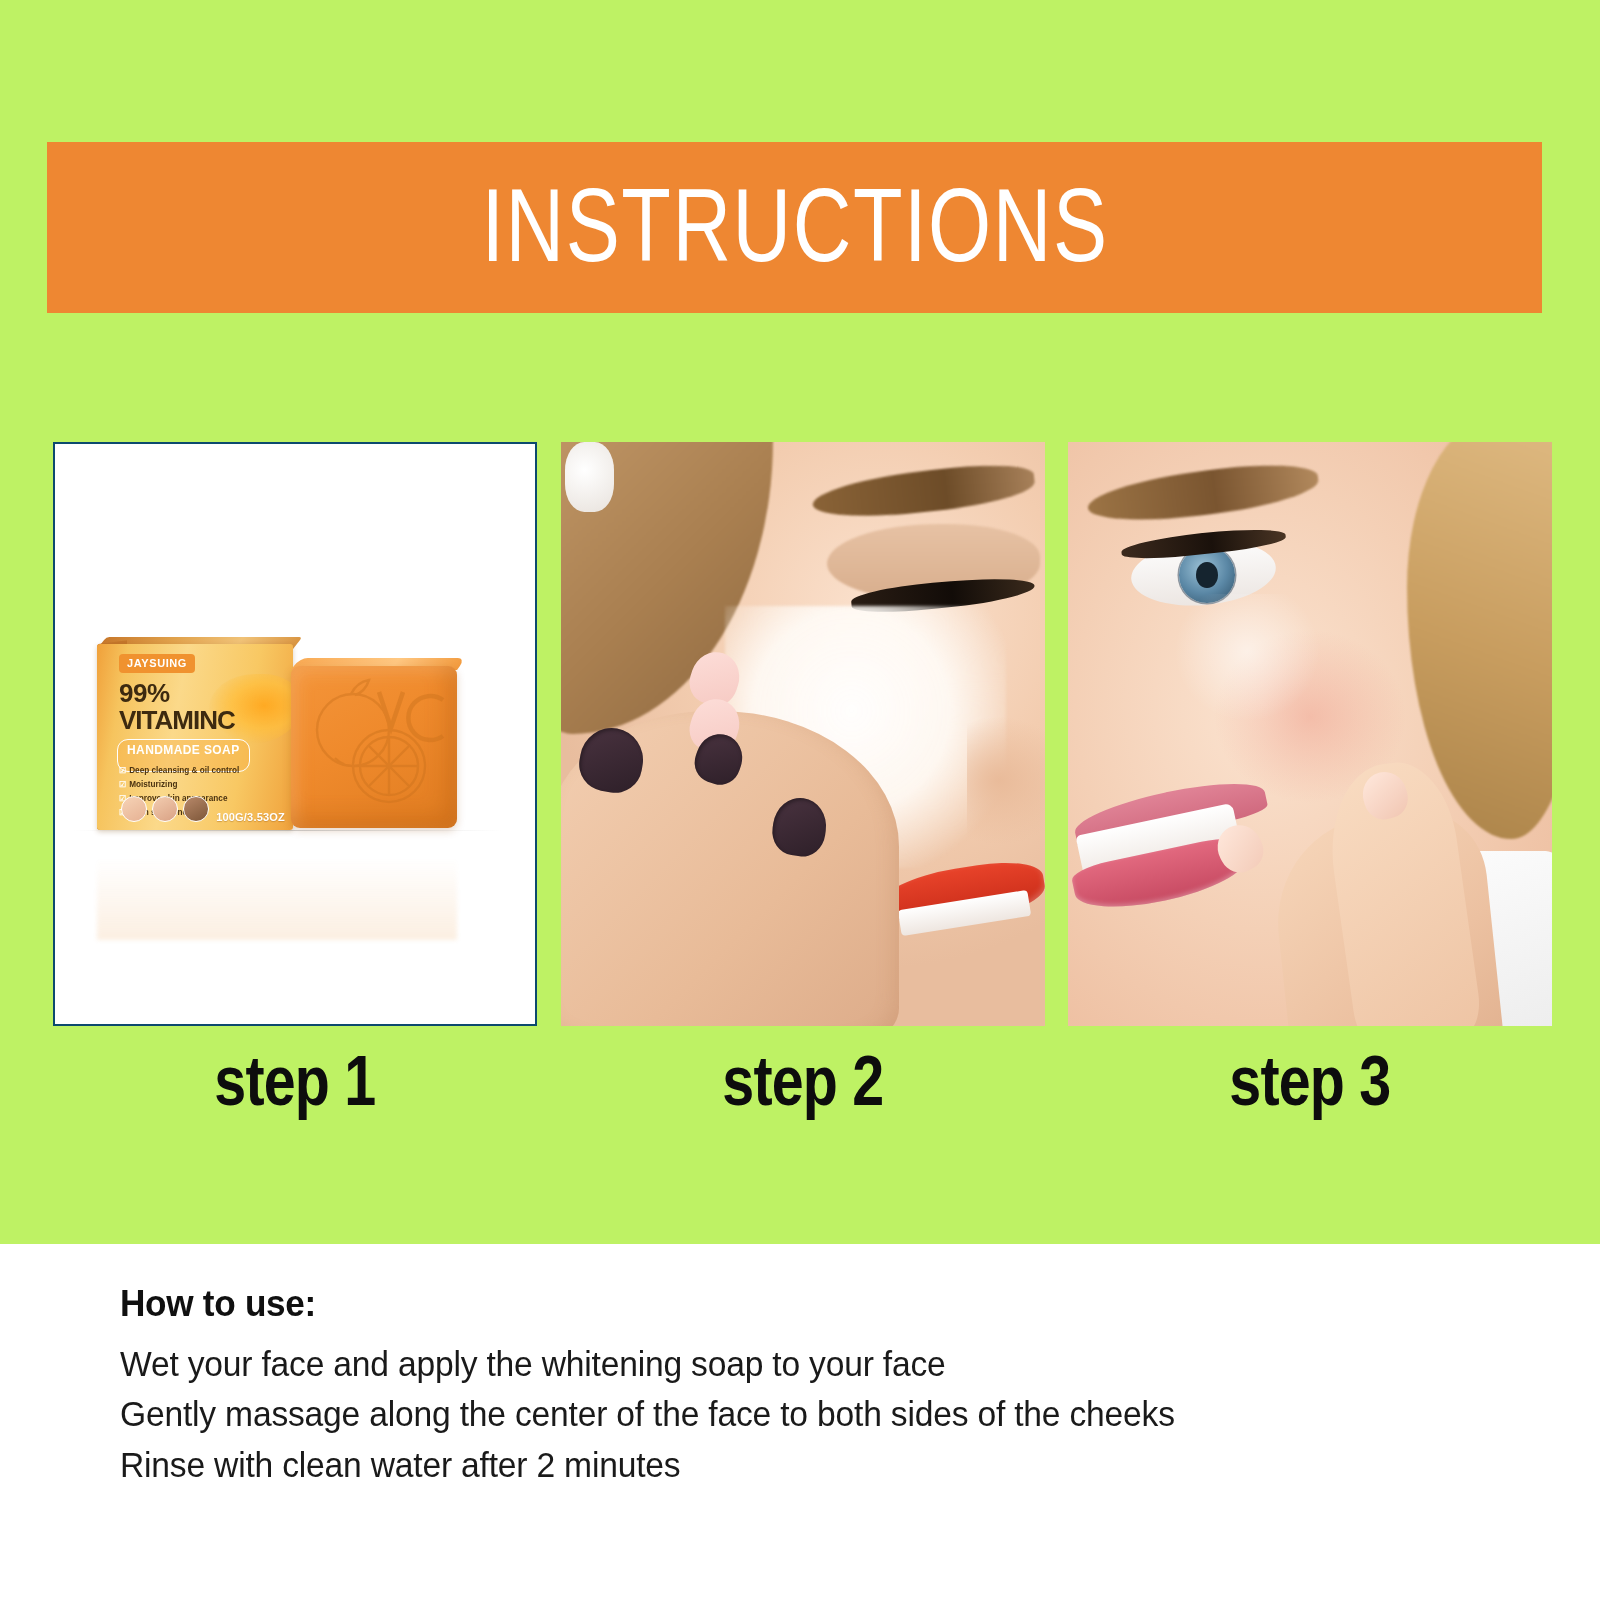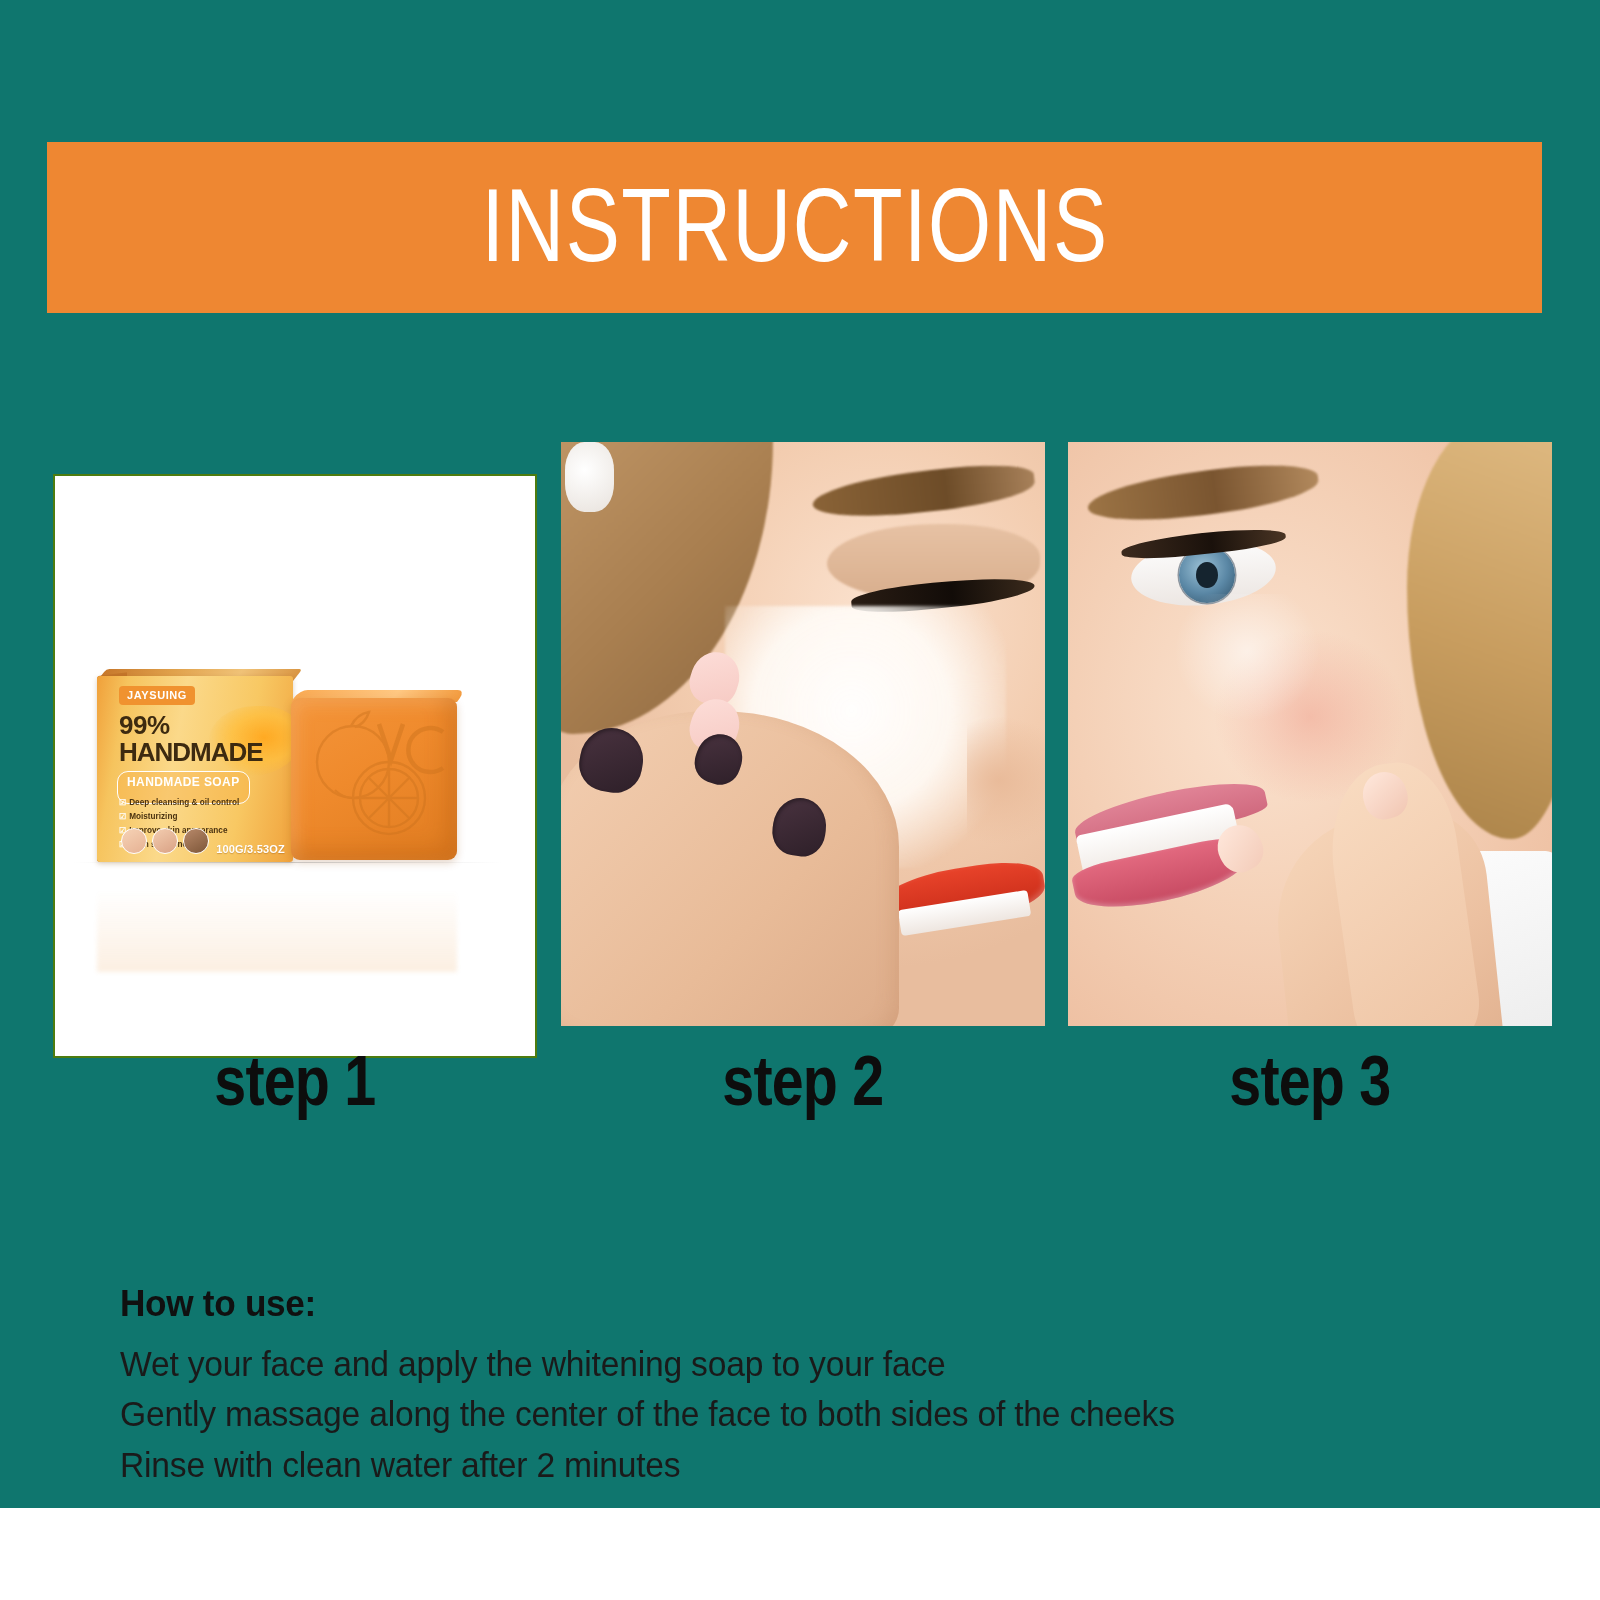--- a/index.html
+++ b/index.html
@@ -3,21 +3,21 @@
 <meta charset="utf-8">
 <title>Instructions</title>
 <style>
   * { box-sizing: border-box; margin: 0; padding: 0; }
   html, body {
     width: 1600px; height: 1600px;
     background: #ffffff;
     font-family: "Liberation Sans", sans-serif;
     overflow: hidden;
   }
-  .page { position: relative; width: 1600px; height: 1508px; background: #0f766e; }
+  .page { position: relative; width: 1600px; height: 1244px; background: #bef264; }
 
   
   .banner {
     position: absolute;
     left: 47px; top: 142px;
     width: 1495px; height: 171px;
     background: #ee8732;
     display: flex; align-items: center; justify-content: center;
   }
   .banner-title {
@@ -40,21 +40,21 @@
     width: 1499px; height: 584px;
     display: flex;
     justify-content: space-between;
   }
   .panel {
     position: relative;
     width: 484px; height: 584px;
     overflow: hidden;
     background: #fff;
   }
-  .panel.framed { border: 2px solid #4d7c0f; margin-top: 32px; }
+  .panel.framed { border: 2px solid #0c4a6e; }
 
   
   .product-stage {
     position: absolute; inset: 0;
     background: #ffffff;
   }
   .box {
     position: absolute;
     left: 42px; top: 200px;
     width: 196px; height: 186px;
@@ -435,21 +435,21 @@
 
         <div class="box-top"></div>
         <div class="box-side"></div>
 
         <div class="box">
           <div class="orange-art">
             <div class="splash"></div>
           </div>
           <div class="brand-tab">JAYSUING</div>
           <div class="hl-99">99%</div>
-          <div class="hl-vc">HANDMADE</div>
+          <div class="hl-vc">VITAMINC</div>
           <div class="hms">HANDMADE SOAP</div>
           <ul class="blist">
             <li>Deep cleansing &amp; oil control</li>
             <li>Moisturizing</li>
             <li>Improve skin appearance</li>
             <li>Even skin tone</li>
           </ul>
           <div class="thumbs">
             <span></span>
             <span></span>

